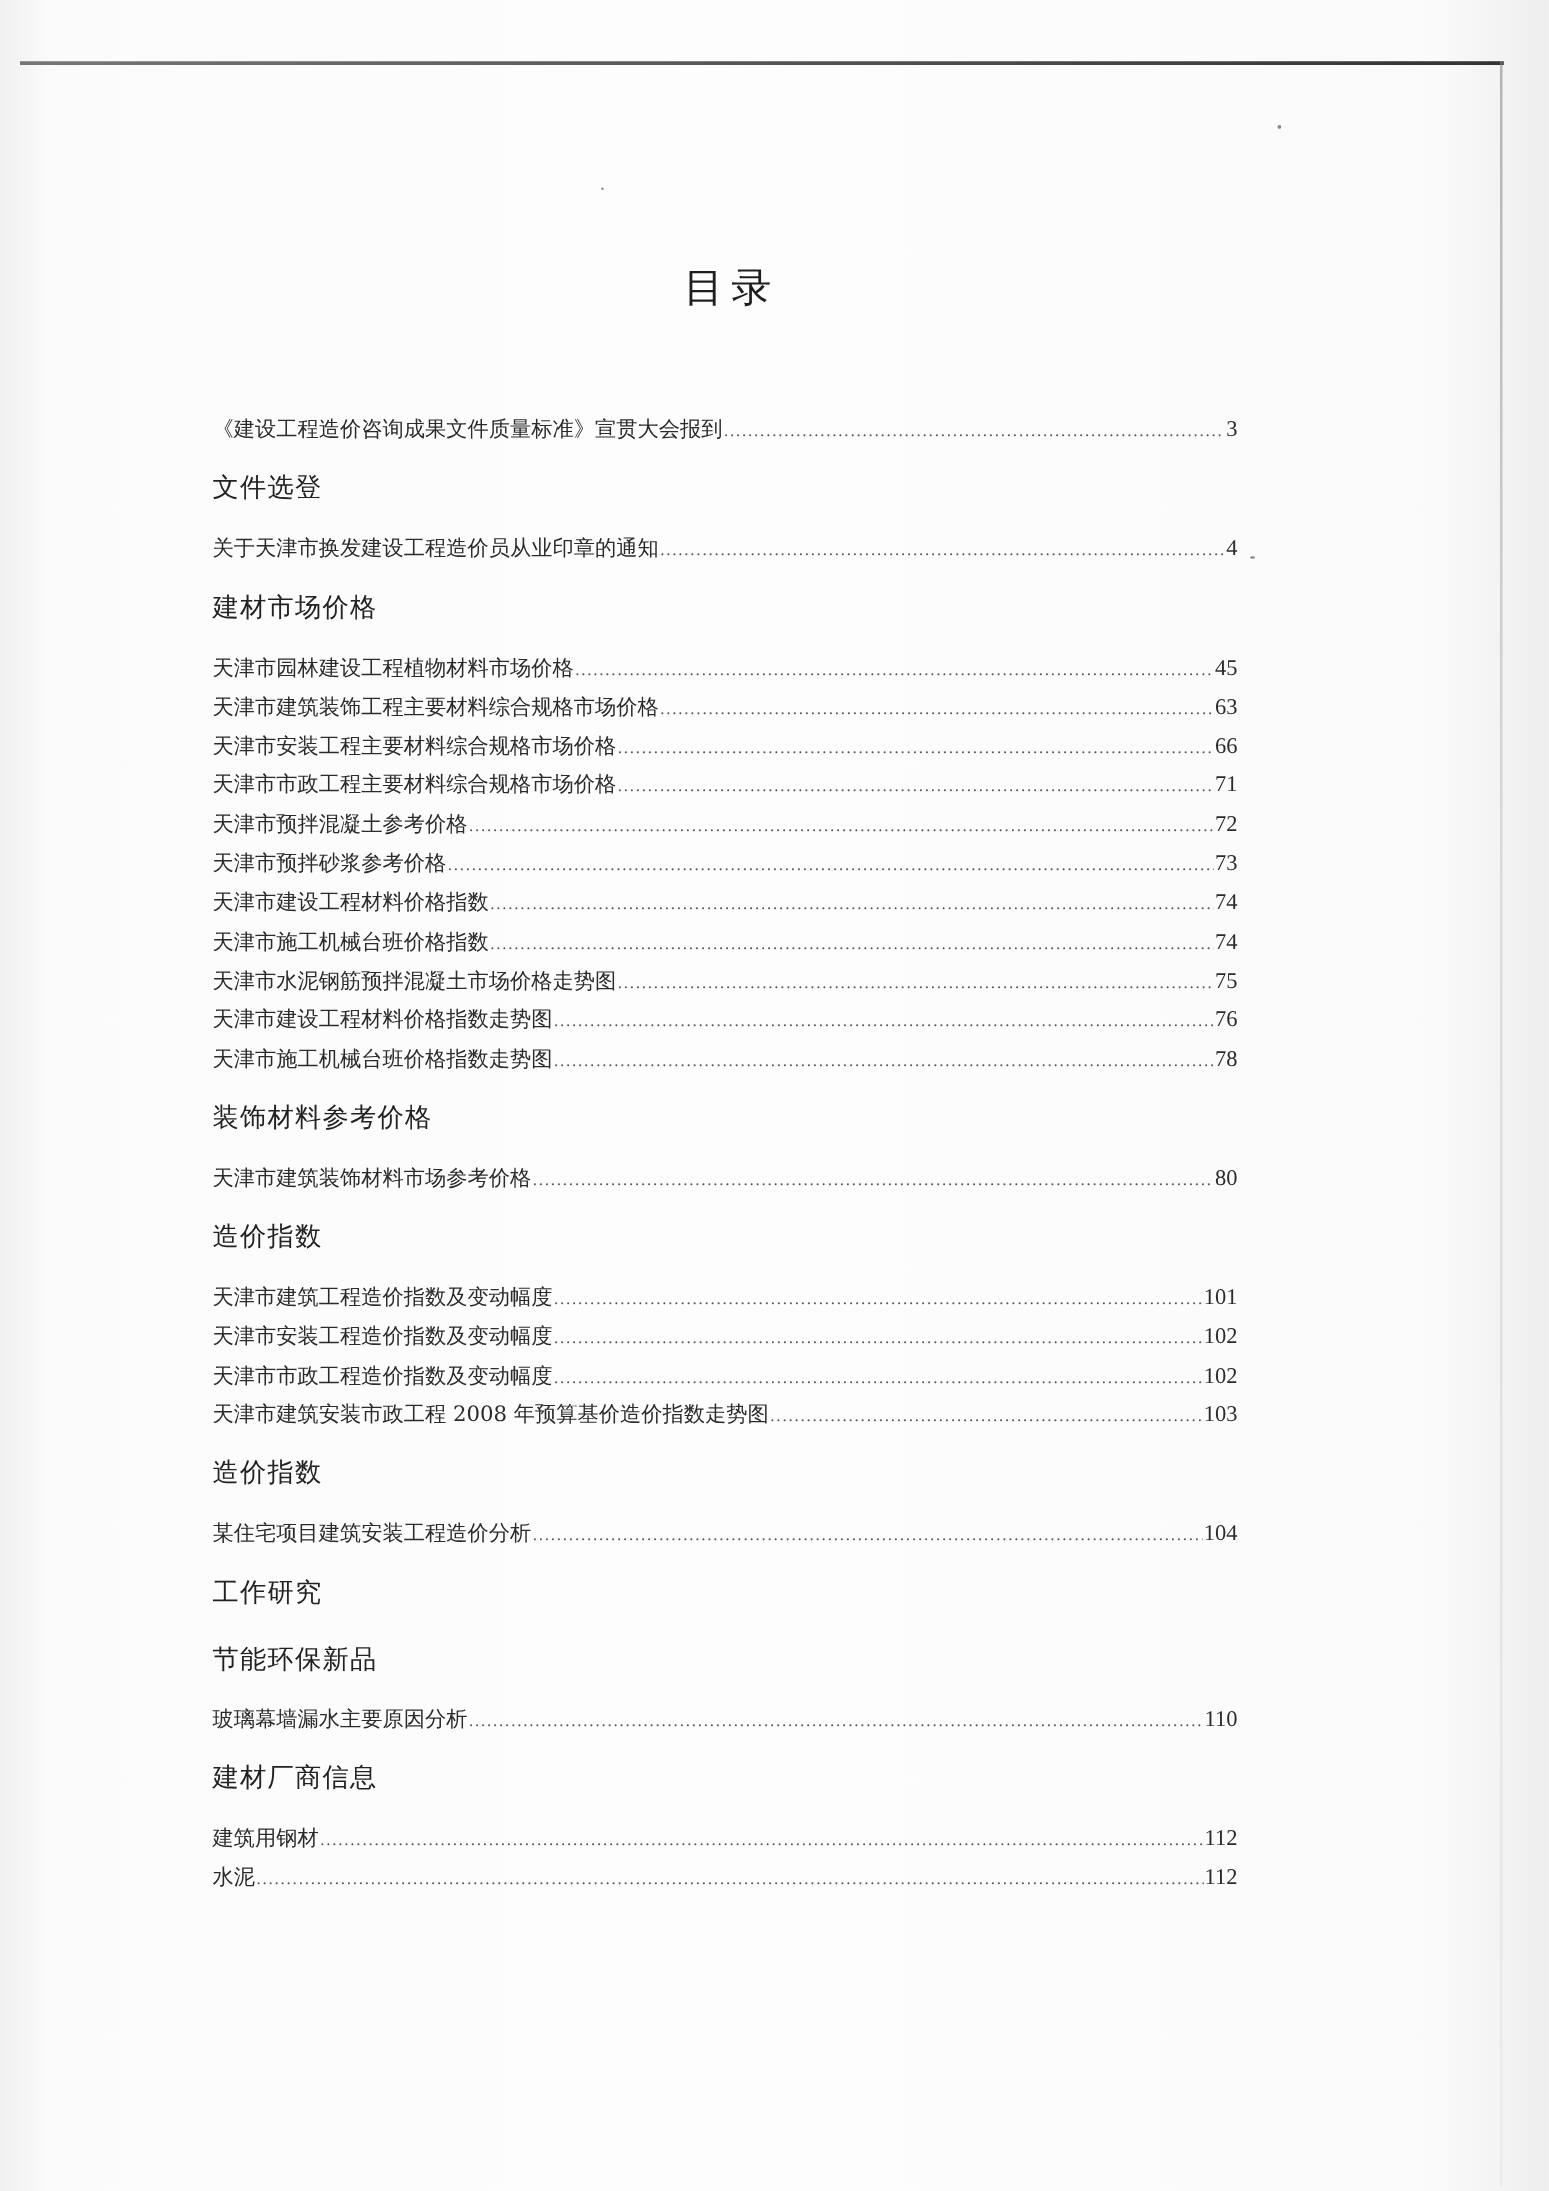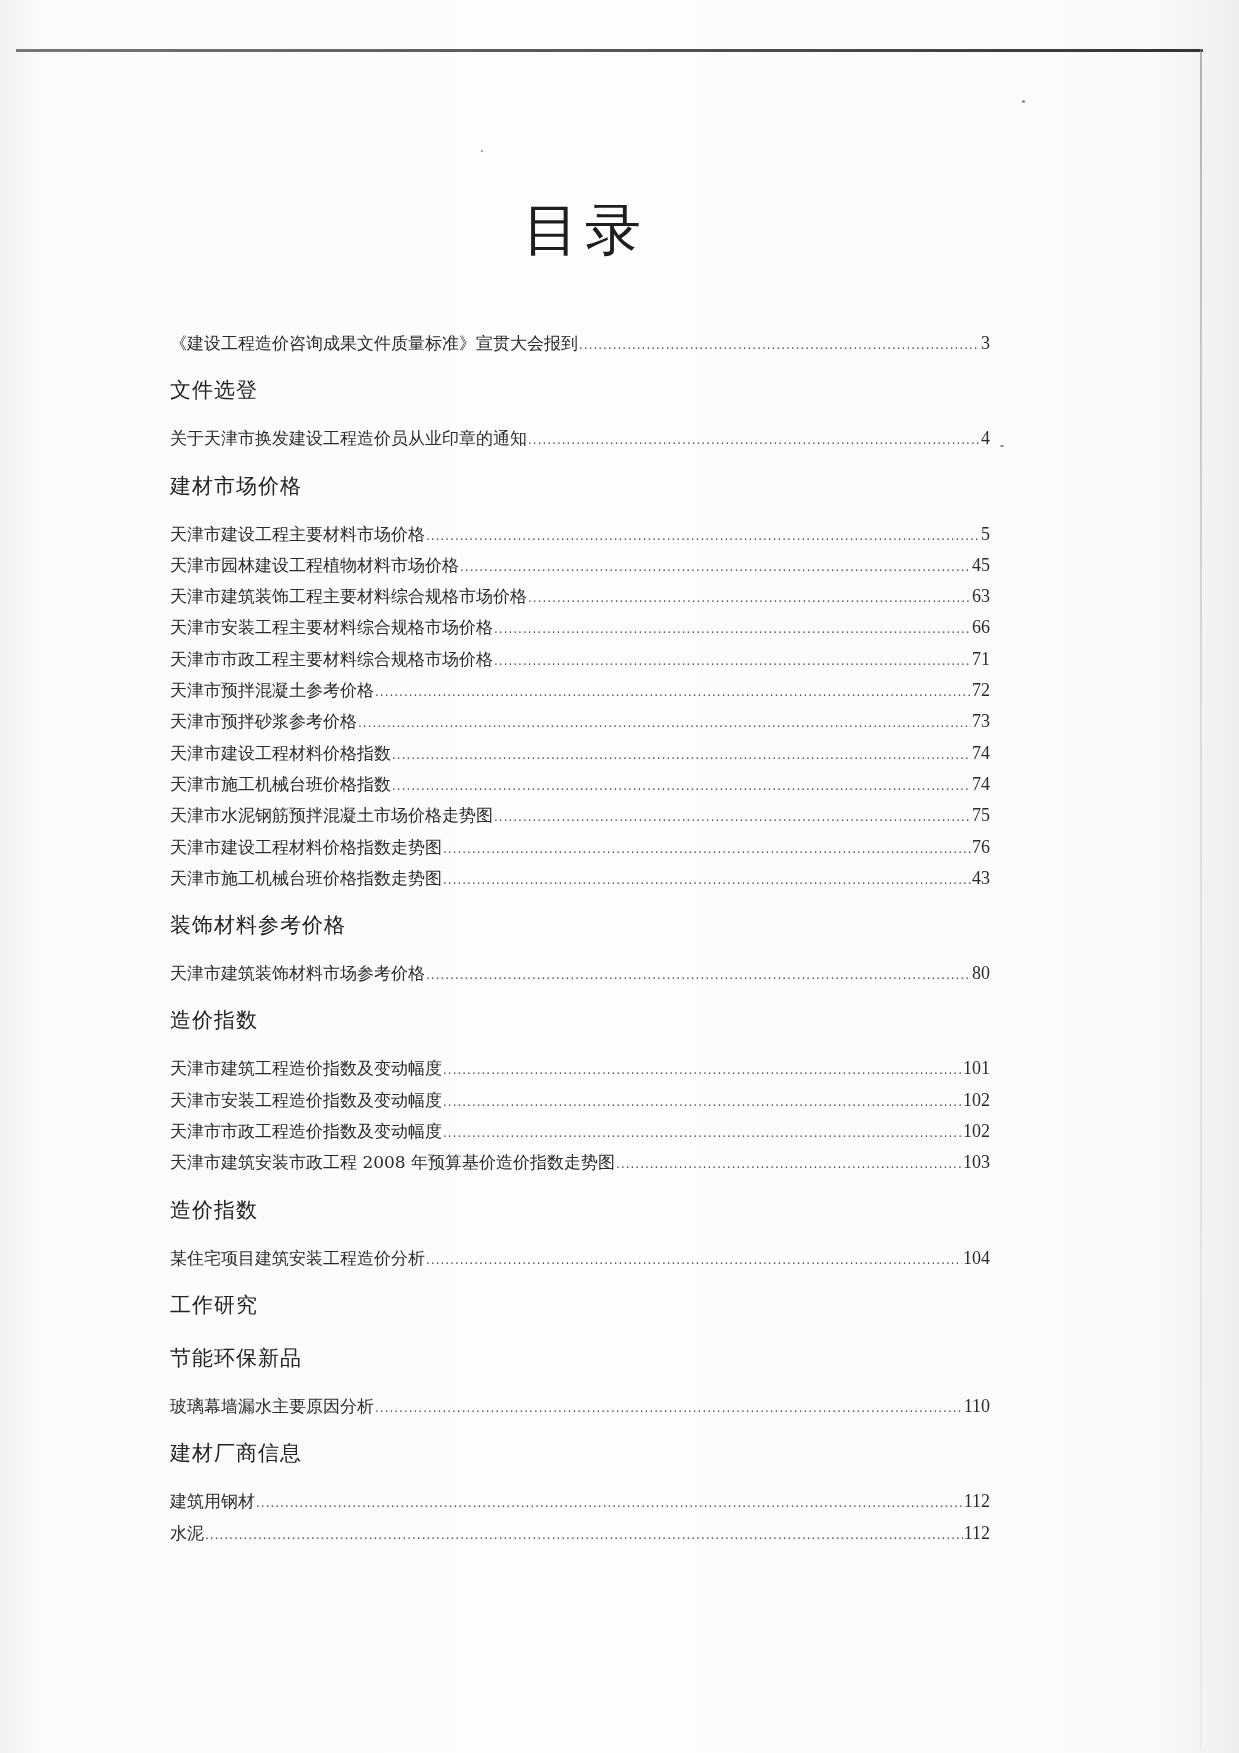--- a/index.html
+++ b/index.html
@@ -37,21 +37,21 @@
       height: 1700px;
       background: linear-gradient(180deg, #888 0%, #ccc 40%, #e6e6e6 100%);
       opacity: 0.6;
     }
     .title {
       position: absolute;
       top: 205px;
       left: 0;
       width: 1170px;
       text-align: center;
-      font-size: 56px;
+      font-size: 32px;
       letter-spacing: 6px;
       color: #1e1e1e;
       line-height: 50px;
     }
     .toc {
       position: absolute;
       left: 170px;
       top: 328px;
       width: 820px;
     }
@@ -119,25 +119,20 @@
         <span class="page-num">3</span>
       </div>
       <div class="section-heading">文件选登</div>
       <div class="entry">
         <span class="label">关于天津市换发建设工程造价员从业印章的通知</span>
         <span class="leader"></span>
         <span class="page-num">4</span>
       </div>
       <div class="section-heading">建材市场价格</div>
       <div class="entry">
-        <span class="label">天津市建设工程主要材料市场价格</span>
-        <span class="leader"></span>
-        <span class="page-num">5</span>
-      </div>
-      <div class="entry">
         <span class="label">天津市园林建设工程植物材料市场价格</span>
         <span class="leader"></span>
         <span class="page-num">45</span>
       </div>
       <div class="entry">
         <span class="label">天津市建筑装饰工程主要材料综合规格市场价格</span>
         <span class="leader"></span>
         <span class="page-num">63</span>
       </div>
       <div class="entry">
@@ -176,21 +171,21 @@
         <span class="page-num">75</span>
       </div>
       <div class="entry">
         <span class="label">天津市建设工程材料价格指数走势图</span>
         <span class="leader"></span>
         <span class="page-num">76</span>
       </div>
       <div class="entry">
         <span class="label">天津市施工机械台班价格指数走势图</span>
         <span class="leader"></span>
-        <span class="page-num">43</span>
+        <span class="page-num">78</span>
       </div>
       <div class="section-heading">装饰材料参考价格</div>
       <div class="entry">
         <span class="label">天津市建筑装饰材料市场参考价格</span>
         <span class="leader"></span>
         <span class="page-num">80</span>
       </div>
       <div class="section-heading">造价指数</div>
       <div class="entry">
         <span class="label">天津市建筑工程造价指数及变动幅度</span>

